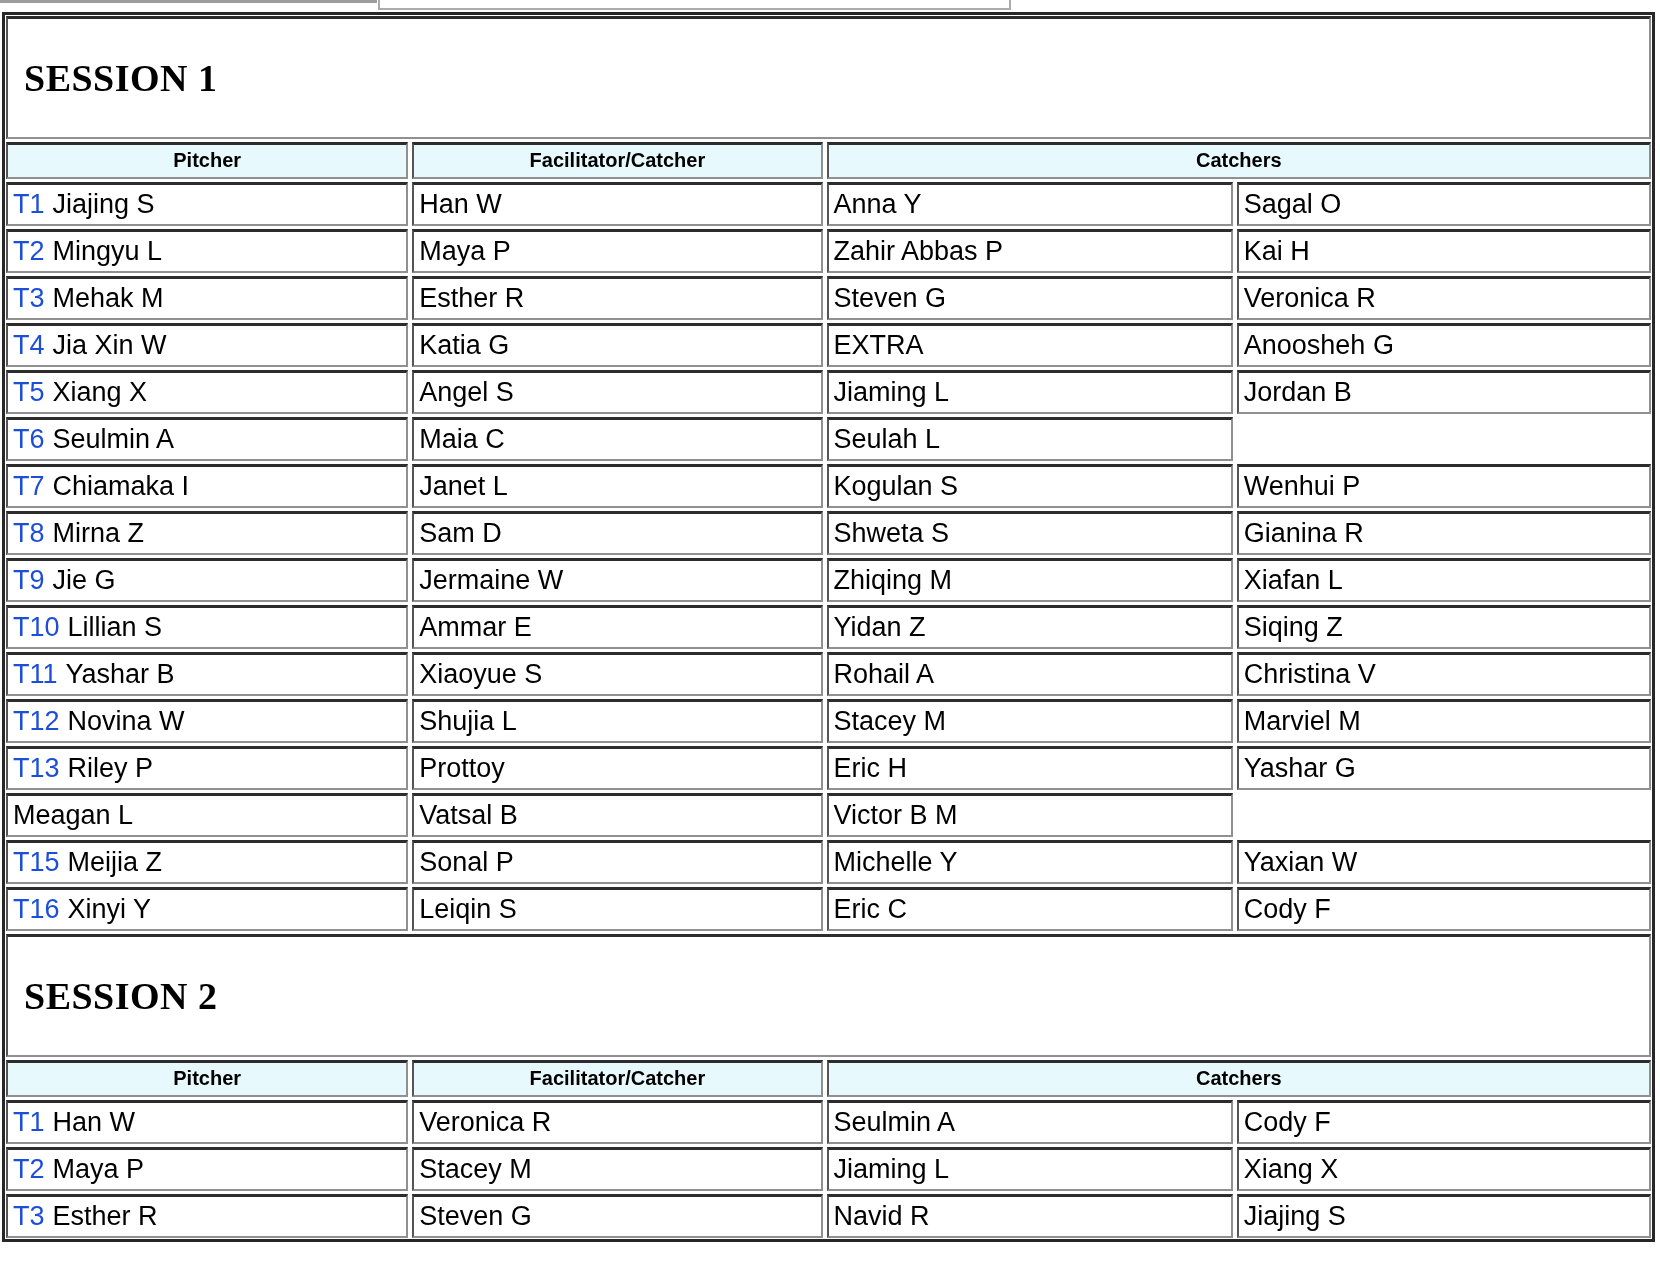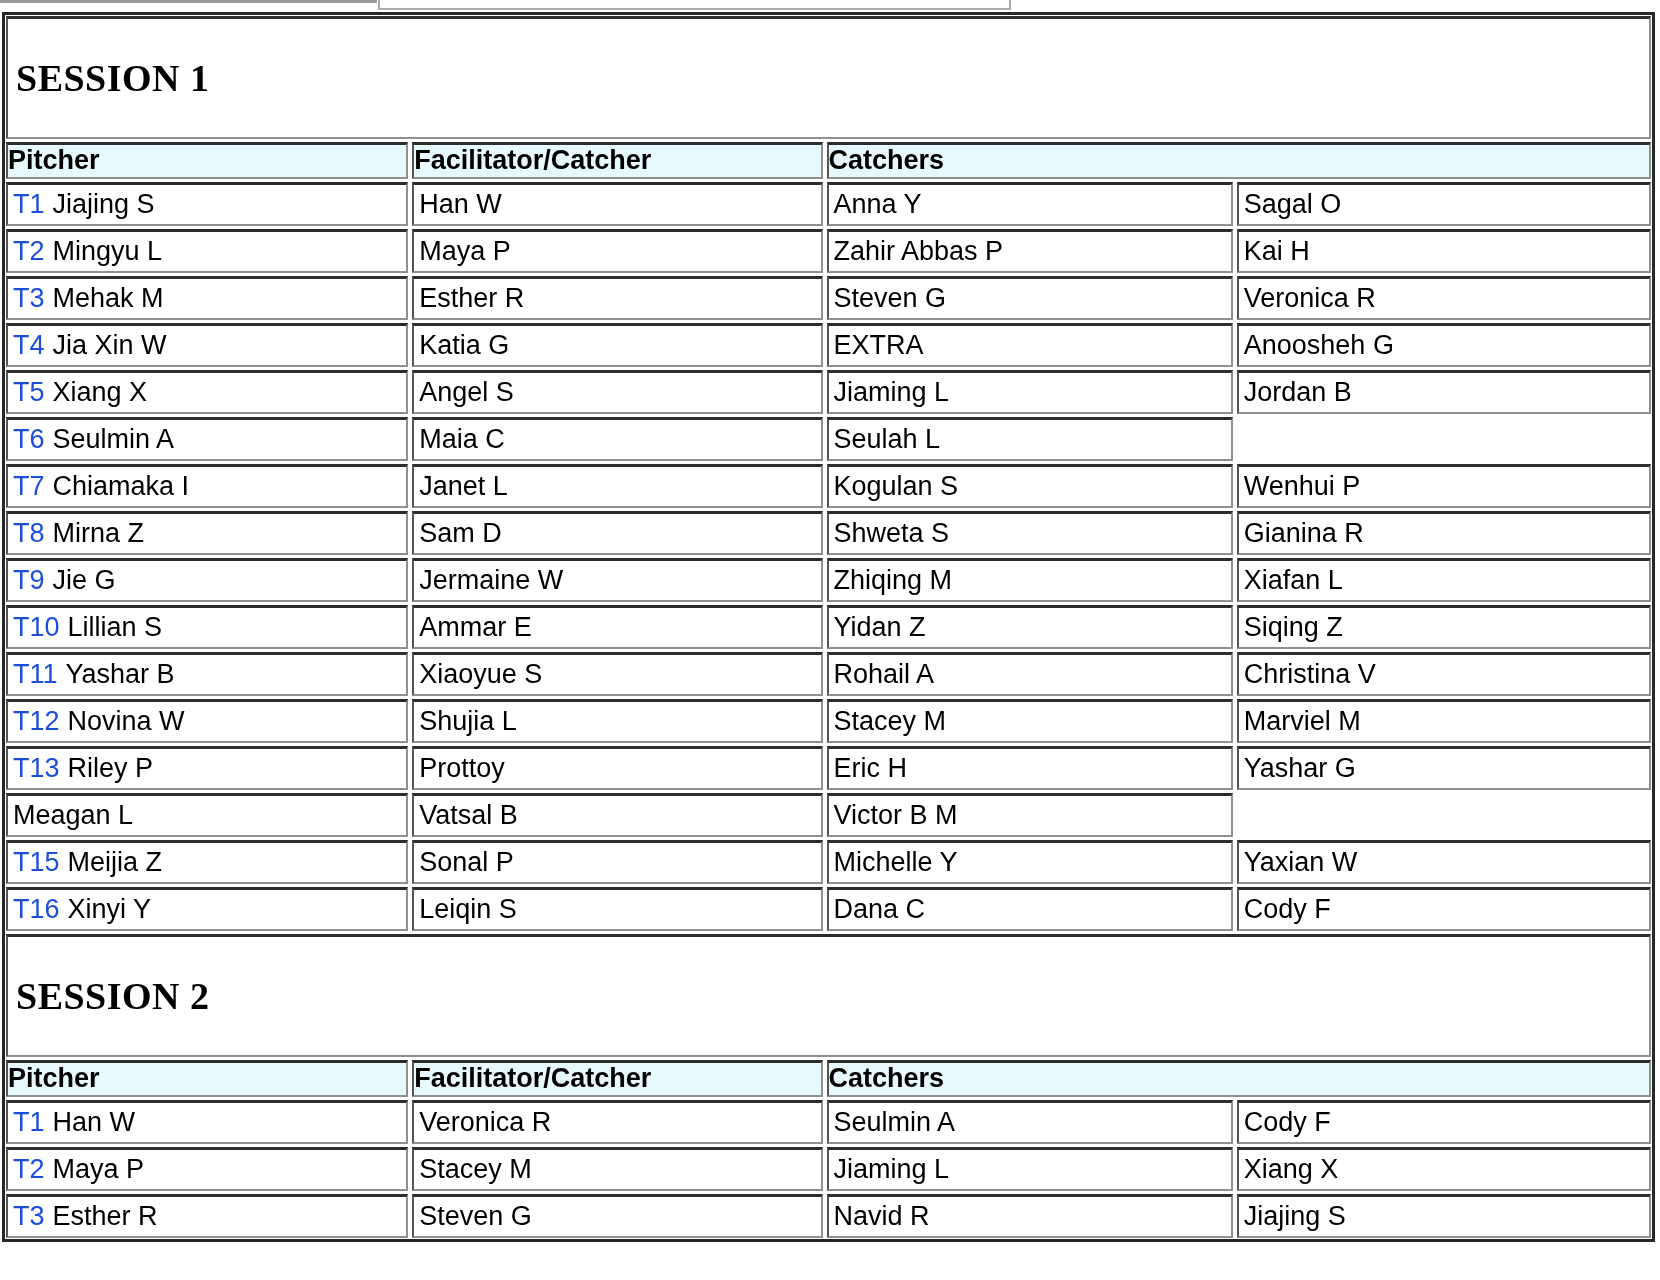--- a/index.html
+++ b/index.html
@@ -29,28 +29,28 @@
   .row { display:grid; grid-template-columns:405fr 413fr 409fr 417fr; column-gap:4px; }
 
   .cell {
     background:#fff; box-sizing:border-box; overflow:hidden; white-space:nowrap;
     border-style:solid; border-width:3px 2px 2px 2px;
     border-color:#2c2c2c #909090 #909090 #555555;
   }
 
   .banner-row .cell {
     grid-column:1/5; height:123px;
-    display:flex; align-items:center; padding-left:8px;
+    display:flex; align-items:center; padding-left:16px;
     font-family:"Liberation Serif", serif; font-weight:bold; font-size:38px;
     letter-spacing:0.5px;
   }
 
   .header-row .cell {
-    height:37px; line-height:31px; 
-    font-weight:bold; font-size:27px; background:#e7f9fc;
+    height:37px; line-height:31px; text-align:center;
+    font-weight:bold; font-size:20px; background:#e7f9fc;
   }
   .header-row .span2 { grid-column:3/5; }
 
   .data-row .cell { height:44px; line-height:38px; font-size:27px; padding:0 5px; }
 
   .tag { color:#1d4ed8; margin-right:8px; }
 </style>
 </head>
 <body>
 
@@ -156,21 +156,21 @@
     </div>
     <div class="row data-row">
       <div class="cell"><span class="tag">T15</span><span>Meijia Z</span></div>
       <div class="cell">Sonal P</div>
       <div class="cell">Michelle Y</div>
       <div class="cell">Yaxian W</div>
     </div>
     <div class="row data-row">
       <div class="cell"><span class="tag">T16</span><span>Xinyi Y</span></div>
       <div class="cell">Leiqin S</div>
-      <div class="cell">Dana C</div>
+      <div class="cell">Eric C</div>
       <div class="cell">Cody F</div>
     </div>
   </section>
 
   <section class="session">
     <div class="row banner-row">
       <div class="cell">SESSION 2</div>
     </div>
 
     <div class="row header-row">

